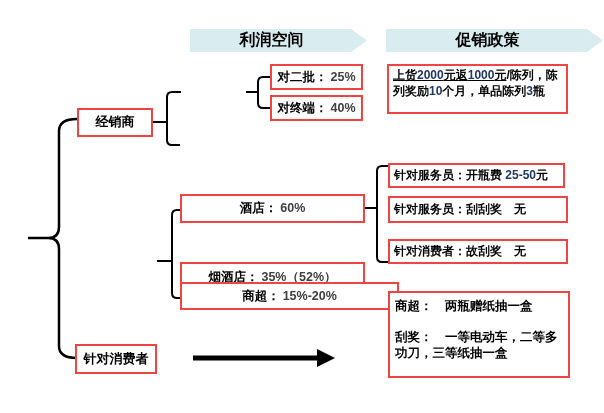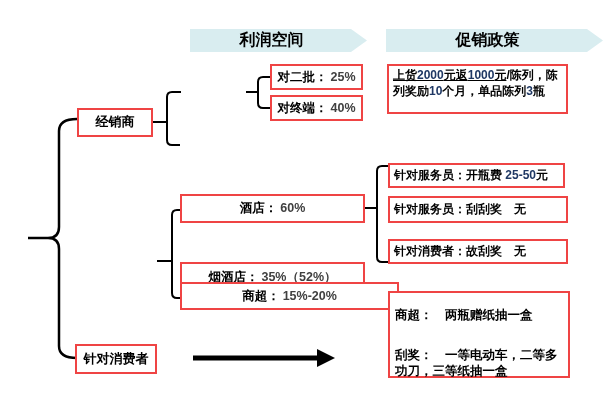--- a/index.html
+++ b/index.html
@@ -25,21 +25,21 @@
   .val{color:#404040;margin-left:3px;}
   .lbl{color:#000;}
   .leftbox{font-size:13px;}
   .pctbox{font-size:12.5px;}
   .rightbox{
     justify-content:flex-start;align-items:flex-start;text-align:left;
     font-size:12px;padding:2px 4px;line-height:15.5px;
   }
   .rightbox.vcenter{align-items:center;}
   .u{text-decoration:underline;}
-  .pb-line{display:block;margin-top:9px;}
+  .pb-line{display:block;}
   .pb-gap{display:block;height:15px;}
 </style>
 </head>
 <body>
 
 <div class="canvas">
 
   <svg class="connectors" width="604" height="413" viewBox="0 0 604 413">
 
     <path d="M28 238 H48" stroke="#000" stroke-width="2.5" fill="none"></path>

